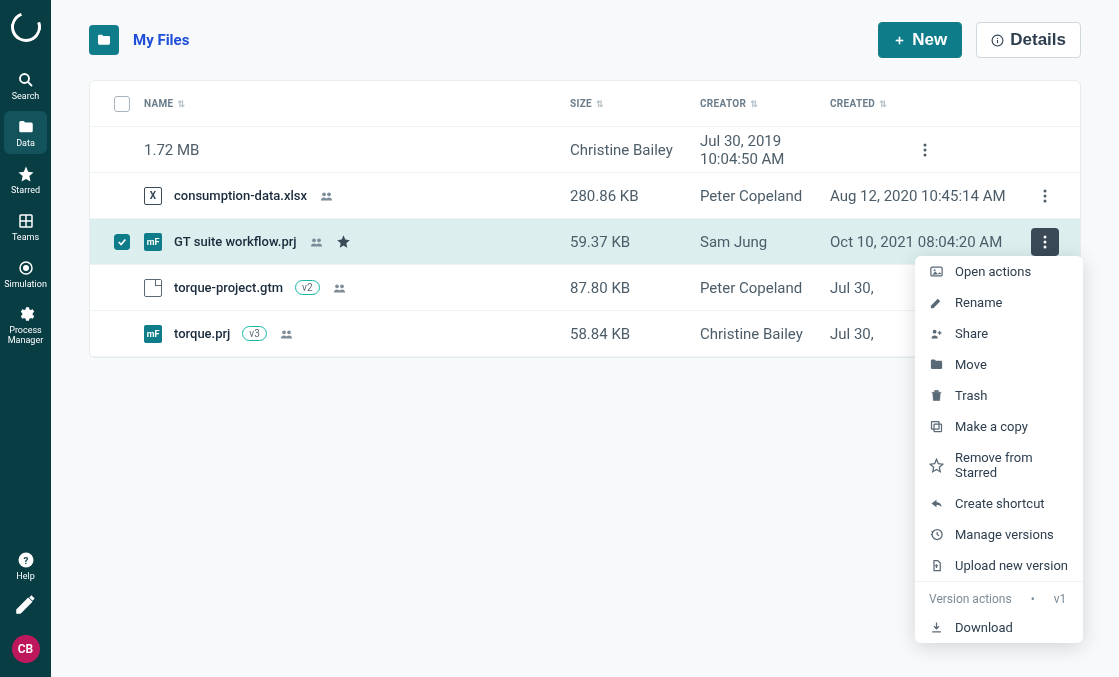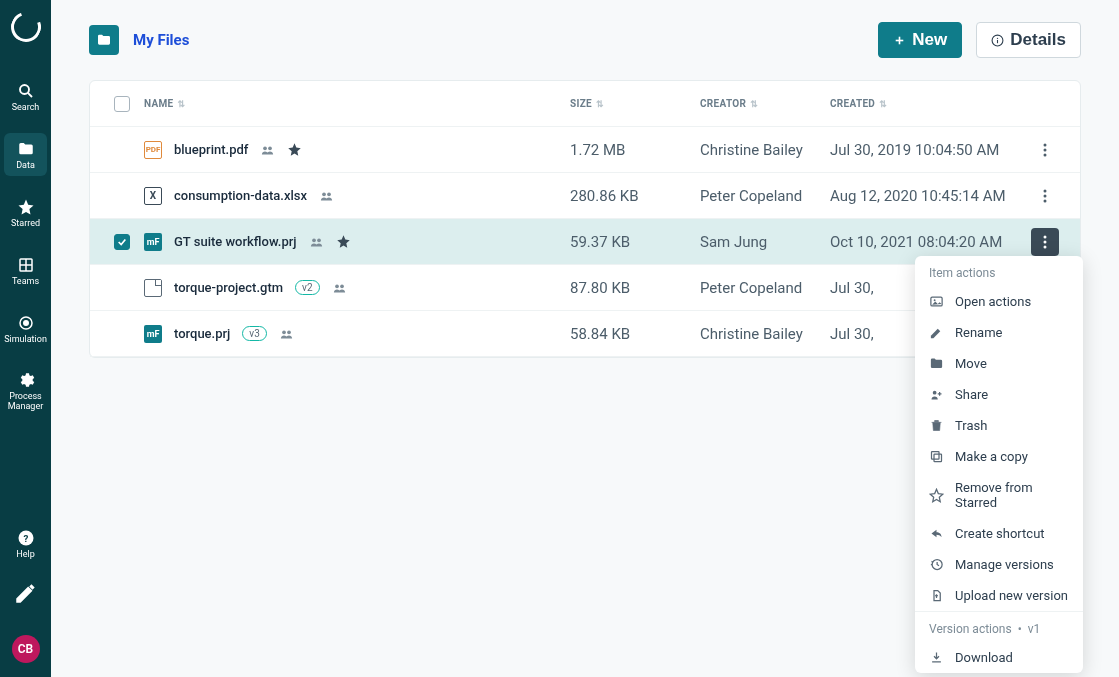--- a/index.html
+++ b/index.html
@@ -1,21 +1,21 @@
 <!DOCTYPE html>
 <html><head>
 <meta charset="utf-8">
 <style>
 * { margin: 0; padding: 0; box-sizing: border-box; }
 body { font-family: -apple-system, BlinkMacSystemFont, "Segoe UI", Roboto, sans-serif; background: #f7f9fa; color: #1a2b3c; overflow: hidden; width: 1119px; height: 677px; }
 
 .app { display: flex; height: 677px; }
 
 
-.sidebar { width: 51px; background: #083d44; display: flex; flex-direction: column; align-items: center; padding-top: 12px; gap: 15px; flex-shrink: 0; }
+.sidebar { width: 51px; background: #083d44; display: flex; flex-direction: column; align-items: center; padding-top: 12px; gap: 4px; flex-shrink: 0; }
 .logo { width: 30px; height: 30px; border: 3px solid #fff; border-top-color: transparent; border-radius: 50%; margin-bottom: 18px; transform: rotate(25deg); }
 .nav-item { width: 43px; display: flex; flex-direction: column; align-items: center; color: #fff; font-size: 9px; padding: 7px 0 5px; cursor: pointer; border-radius: 6px; text-align: center; line-height: 1.1; }
 .nav-item.active { background: #13535c; }
 .nav-item .ico { width: 18px; height: 18px; margin-bottom: 3px; display: flex; align-items: center; justify-content: center; }
 .sidebar-spacer { flex: 1; }
 .avatar { width: 28px; height: 28px; border-radius: 50%; background: #be185d; color: #fff; font-size: 12px; font-weight: 600; display: flex; align-items: center; justify-content: center; margin-bottom: 14px; }
 .pencil { width: 26px; height: 26px; color: #fff; margin-bottom: 14px; display:flex; align-items:center; justify-content:center; }
 
 
 .main { flex: 1; padding: 22px 38px 0 38px; position: relative; overflow: hidden; }
@@ -47,21 +47,21 @@
 .star-ico.filled { color: #3a4a57; }
 .version-pill { font-size: 10px; border: 1px solid #14b8a6; border-radius: 9px; padding: 1px 6px; color: #5a6976; }
 .size-cell, .creator-cell, .created-cell { color: #4c5d6a; font-size: 15px; }
 .actions-cell { display: flex; justify-content: center; }
 .kebab { width: 28px; height: 28px; display: flex; align-items: center; justify-content: center; border-radius: 4px; cursor: pointer; color: #4c5d6a; }
 .kebab.active { background: #3a4a57; color: #fff; }
 
 
 .ctx { position: absolute; top: 256px; right: 36px; width: 168px; background: #fff; border-radius: 6px; box-shadow: 0 4px 20px rgba(0,0,0,.15); font-size: 13px; overflow: hidden; }
 .ctx-header { padding: 10px 14px 6px; font-size: 12px; color: #7d8c97; }
-.ctx-header.ver { border-top: 1px solid #eef2f3; display:flex; gap:6px; align-items:center;}
+.ctx-header.ver { border-top: 1px solid #eef2f3; display:flex; gap:19px; align-items:center;}
 .ctx-item { display: flex; align-items: center; gap: 11px; padding: 8px 14px; cursor: pointer; color: #2d3e4e; }
 .ctx-item .mi { width: 15px; height: 15px; color: #5a6976; display:flex; align-items:center; justify-content:center; flex-shrink:0; }
 </style>
 </head>
 <body>
 
 <div class="app">
   <div class="sidebar">
     <div class="logo"></div>
 
@@ -170,32 +170,20 @@
           </div>
         <div><span>NAME</span><span class="sort">⇅</span></div>
         <div><span>SIZE</span><span class="sort">⇅</span></div>
         <div><span>CREATOR</span><span class="sort">⇅</span></div>
         <div><span>CREATED</span><span class="sort">⇅</span></div>
         <div></div>
       </div>
       <div id="rows">
           <div class="trow">
             <div></div>
-            <div class="name-cell">
-              <div class="file-ico pdf">PDF</div>
-              <span class="name-text">blueprint.pdf</span>
-              <span class="share-ico"><svg viewBox="0 0 24 24" fill="currentColor">
-                  <circle cx="8" cy="10" r="3"></circle>
-                  <circle cx="16" cy="10" r="3"></circle>
-                  <path d="M3 20c0-3 2.5-5 5-5s5 2 5 5M11 20c0-3 2.5-5 5-5s5 2 5 5"></path>
-                </svg></span>
-              <span class="star-ico filled"><svg viewBox="0 0 24 24" fill="currentColor">
-                  <path d="M12 2l2.9 6.9L22 10l-5.5 4.8L18 22l-6-3.5L6 22l1.5-7.2L2 10l7.1-1.1L12 2z"></path>
-                </svg></span>
-            </div>
             <div class="size-cell">1.72 MB</div>
             <div class="creator-cell">Christine Bailey</div>
             <div class="created-cell">Jul 30, 2019 10:04:50 AM</div>
             <div class="actions-cell">
               <div class="kebab">
                 <svg width="4" height="14" viewBox="0 0 4 14" fill="currentColor">
                   <circle cx="2" cy="2" r="1.5"></circle>
                   <circle cx="2" cy="7" r="1.5"></circle>
                   <circle cx="2" cy="12" r="1.5"></circle>
                 </svg>
@@ -306,58 +294,57 @@
                   <circle cx="2" cy="7" r="1.5"></circle>
                   <circle cx="2" cy="12" r="1.5"></circle>
                 </svg>
               </div>
             </div>
           </div>
         </div>
     </div>
 
     <div class="ctx">
-      <div class="ctx-header">Item actions</div>
       <div id="ctx-items">
           <div class="ctx-item">
             <span class="mi">
               <svg viewBox="0 0 24 24" fill="currentColor">
                 <rect x="3" y="5" width="18" height="14" rx="2" fill="none" stroke="currentColor" stroke-width="2"></rect>
                 <circle cx="9" cy="10" r="1.5"></circle>
                 <path d="M5 17l5-5 4 4 3-3 3 3"></path>
               </svg>
             </span>
             <span>Open actions</span>
           </div>
           <div class="ctx-item">
             <span class="mi">
               <svg viewBox="0 0 24 24" fill="currentColor">
                 <path d="M3 17l11-11 4 4L7 21H3v-4z"></path>
               </svg>
             </span>
             <span>Rename</span>
-          </div>
-          <div class="ctx-item">
-            <span class="mi">
-              <svg viewBox="0 0 24 24" fill="currentColor">
-                <path d="M3 6a2 2 0 012-2h4l2 2h8a2 2 0 012 2v9a2 2 0 01-2 2H5a2 2 0 01-2-2V6z"></path>
-              </svg>
-            </span>
-            <span>Move</span>
           </div>
           <div class="ctx-item">
             <span class="mi">
               <svg viewBox="0 0 24 24" fill="currentColor">
                 <circle cx="9" cy="9" r="3"></circle>
                 <path d="M4 20c0-3 2-5 5-5s5 2 5 5"></path>
                 <line x1="17" y1="8" x2="17" y2="14" stroke="currentColor" stroke-width="2"></line>
                 <line x1="14" y1="11" x2="20" y2="11" stroke="currentColor" stroke-width="2"></line>
               </svg>
             </span>
             <span>Share</span>
+          </div>
+          <div class="ctx-item">
+            <span class="mi">
+              <svg viewBox="0 0 24 24" fill="currentColor">
+                <path d="M3 6a2 2 0 012-2h4l2 2h8a2 2 0 012 2v9a2 2 0 01-2 2H5a2 2 0 01-2-2V6z"></path>
+              </svg>
+            </span>
+            <span>Move</span>
           </div>
           <div class="ctx-item">
             <span class="mi">
               <svg viewBox="0 0 24 24" fill="currentColor">
                 <path d="M6 7h12l-1 13H7L6 7zm3-3h6v2H9V4zM4 7h16" stroke="currentColor" stroke-width="1"></path>
               </svg>
             </span>
             <span>Trash</span>
           </div>
           <div class="ctx-item">

